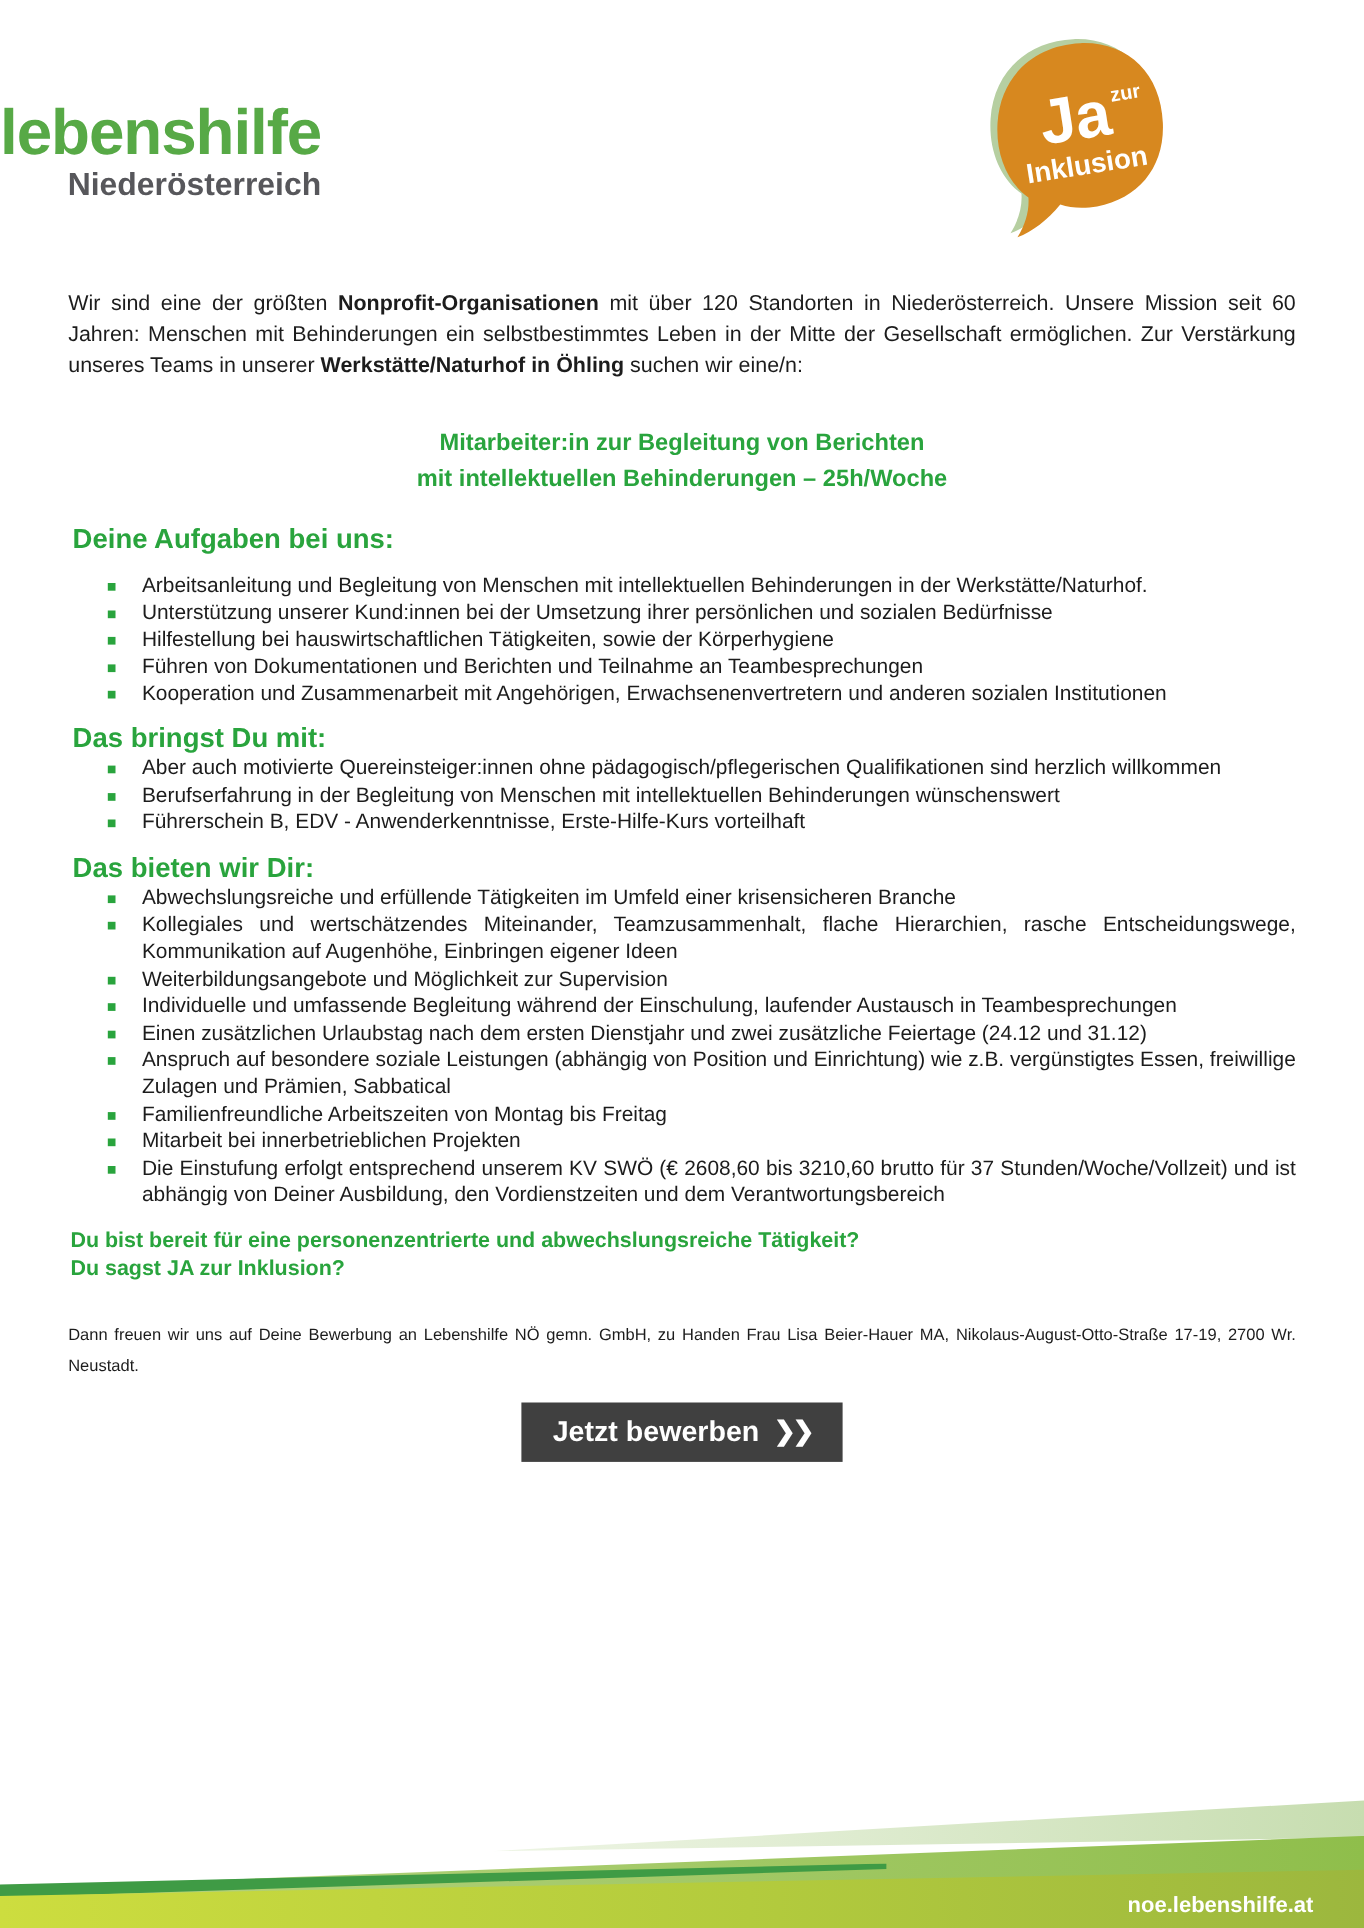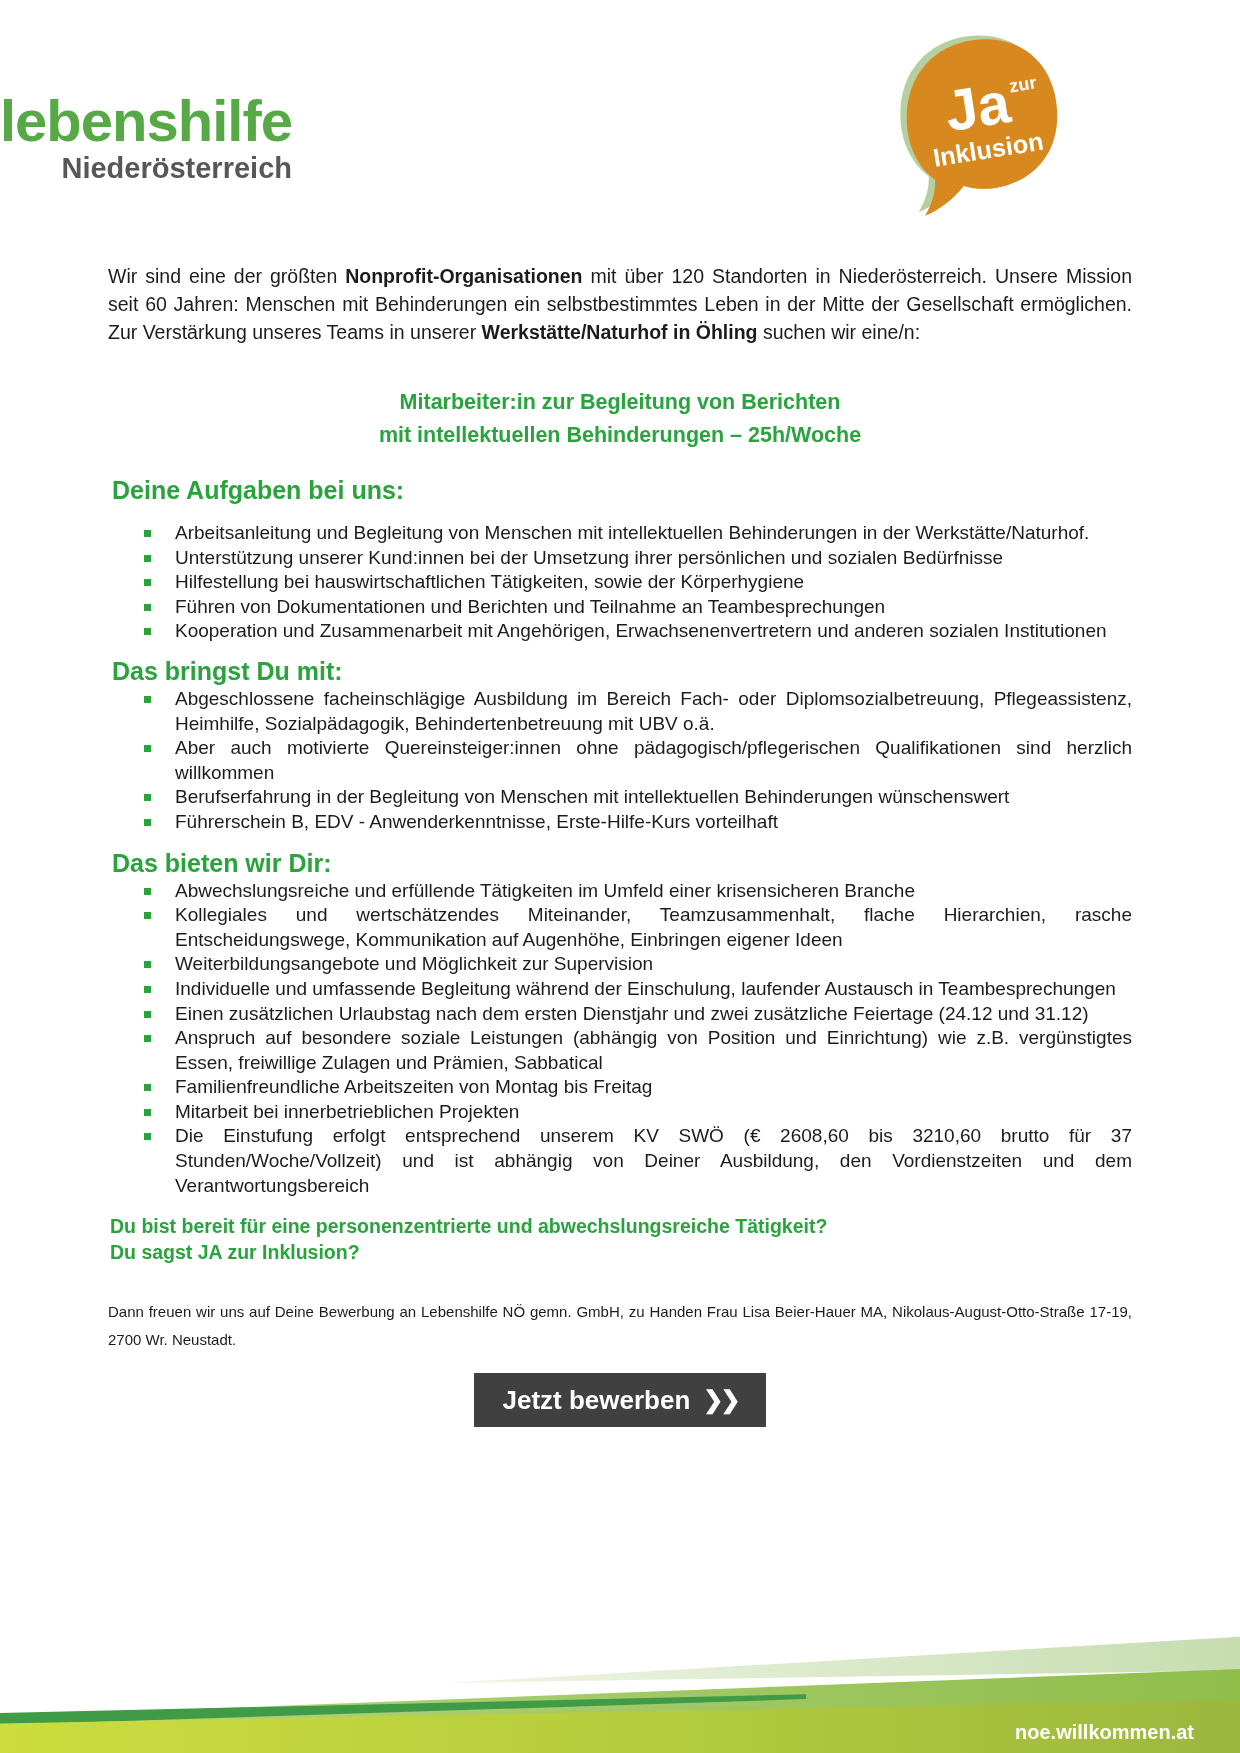--- a/index.html
+++ b/index.html
@@ -19,21 +19,21 @@
   .brand {
     font-size:58px; font-weight:bold; color:#57a946;
     letter-spacing:-1px; line-height:1.0;
   }
   .region {
     font-size:29px; font-weight:600; color:#57575b;
     margin-top:4px; line-height:1.0;
   }
   .badge-svg { display:block; }
   
-  .content { padding:0 108px; }
+  .content { padding:0 62px; }
   .intro {
     margin-top:44px; font-size:19.5px; line-height:28px;
     text-align:justify;
   }
   .intro b { font-weight:bold; }
   .job-title {
     margin-top:40px; text-align:center;
     color:#29a43d; font-weight:bold;
     font-size:21.5px; line-height:33px;
   }
@@ -130,21 +130,20 @@
   <ul class="blist">
     <li><span class="sq"></span><span>Arbeitsanleitung und Begleitung von Menschen mit intellektuellen Behinderungen in der Werkstätte/Naturhof.</span></li>
     <li><span class="sq"></span><span>Unterstützung unserer Kund:innen bei der Umsetzung ihrer persönlichen und sozialen Bedürfnisse</span></li>
     <li><span class="sq"></span><span>Hilfestellung bei hauswirtschaftlichen Tätigkeiten, sowie der Körperhygiene</span></li>
     <li><span class="sq"></span><span>Führen von Dokumentationen und Berichten und Teilnahme an Teambesprechungen</span></li>
     <li><span class="sq"></span><span>Kooperation und Zusammenarbeit mit Angehörigen, Erwachsenenvertretern und anderen sozialen Institutionen</span></li>
   </ul>
 
   <h2 class="sec sec-2">Das bringst Du mit:</h2>
   <ul class="blist tight">
-    <li><span class="sq"></span><span>Abgeschlossene facheinschlägige Ausbildung im Bereich Fach- oder Diplomsozialbetreuung, Pflegeassistenz, Heimhilfe, Sozialpädagogik, Behindertenbetreuung mit UBV o.ä.</span></li>
     <li><span class="sq"></span><span>Aber auch motivierte Quereinsteiger:innen ohne pädagogisch/pflegerischen Qualifikationen sind herzlich willkommen</span></li>
     <li><span class="sq"></span><span>Berufserfahrung in der Begleitung von Menschen mit intellektuellen Behinderungen wünschenswert</span></li>
     <li><span class="sq"></span><span>Führerschein B, EDV - Anwenderkenntnisse, Erste-Hilfe-Kurs vorteilhaft</span></li>
   </ul>
 
   <h2 class="sec sec-3">Das bieten wir Dir:</h2>
   <ul class="blist tight">
     <li><span class="sq"></span><span>Abwechslungsreiche und erfüllende Tätigkeiten im Umfeld einer krisensicheren Branche</span></li>
     <li><span class="sq"></span><span>Kollegiales und wertschätzendes Miteinander, Teamzusammenhalt, flache Hierarchien, rasche Entscheidungswege, Kommunikation auf Augenhöhe, Einbringen eigener Ideen</span></li>
     <li><span class="sq"></span><span>Weiterbildungsangebote und Möglichkeit zur Supervision</span></li>
@@ -168,14 +167,14 @@
     <span class="chev">❯❯</span>
   </button>
 
 </div>
 
 <div class="footer">
   <div class="layer f-pale"></div>
   <div class="layer f-mid"></div>
   <div class="layer f-dark"></div>
   <div class="layer f-bottom"></div>
-  <div class="footer-url">noe.willkommen.at</div>
+  <div class="footer-url">noe.lebenshilfe.at</div>
 </div>
 
 </body></html>

